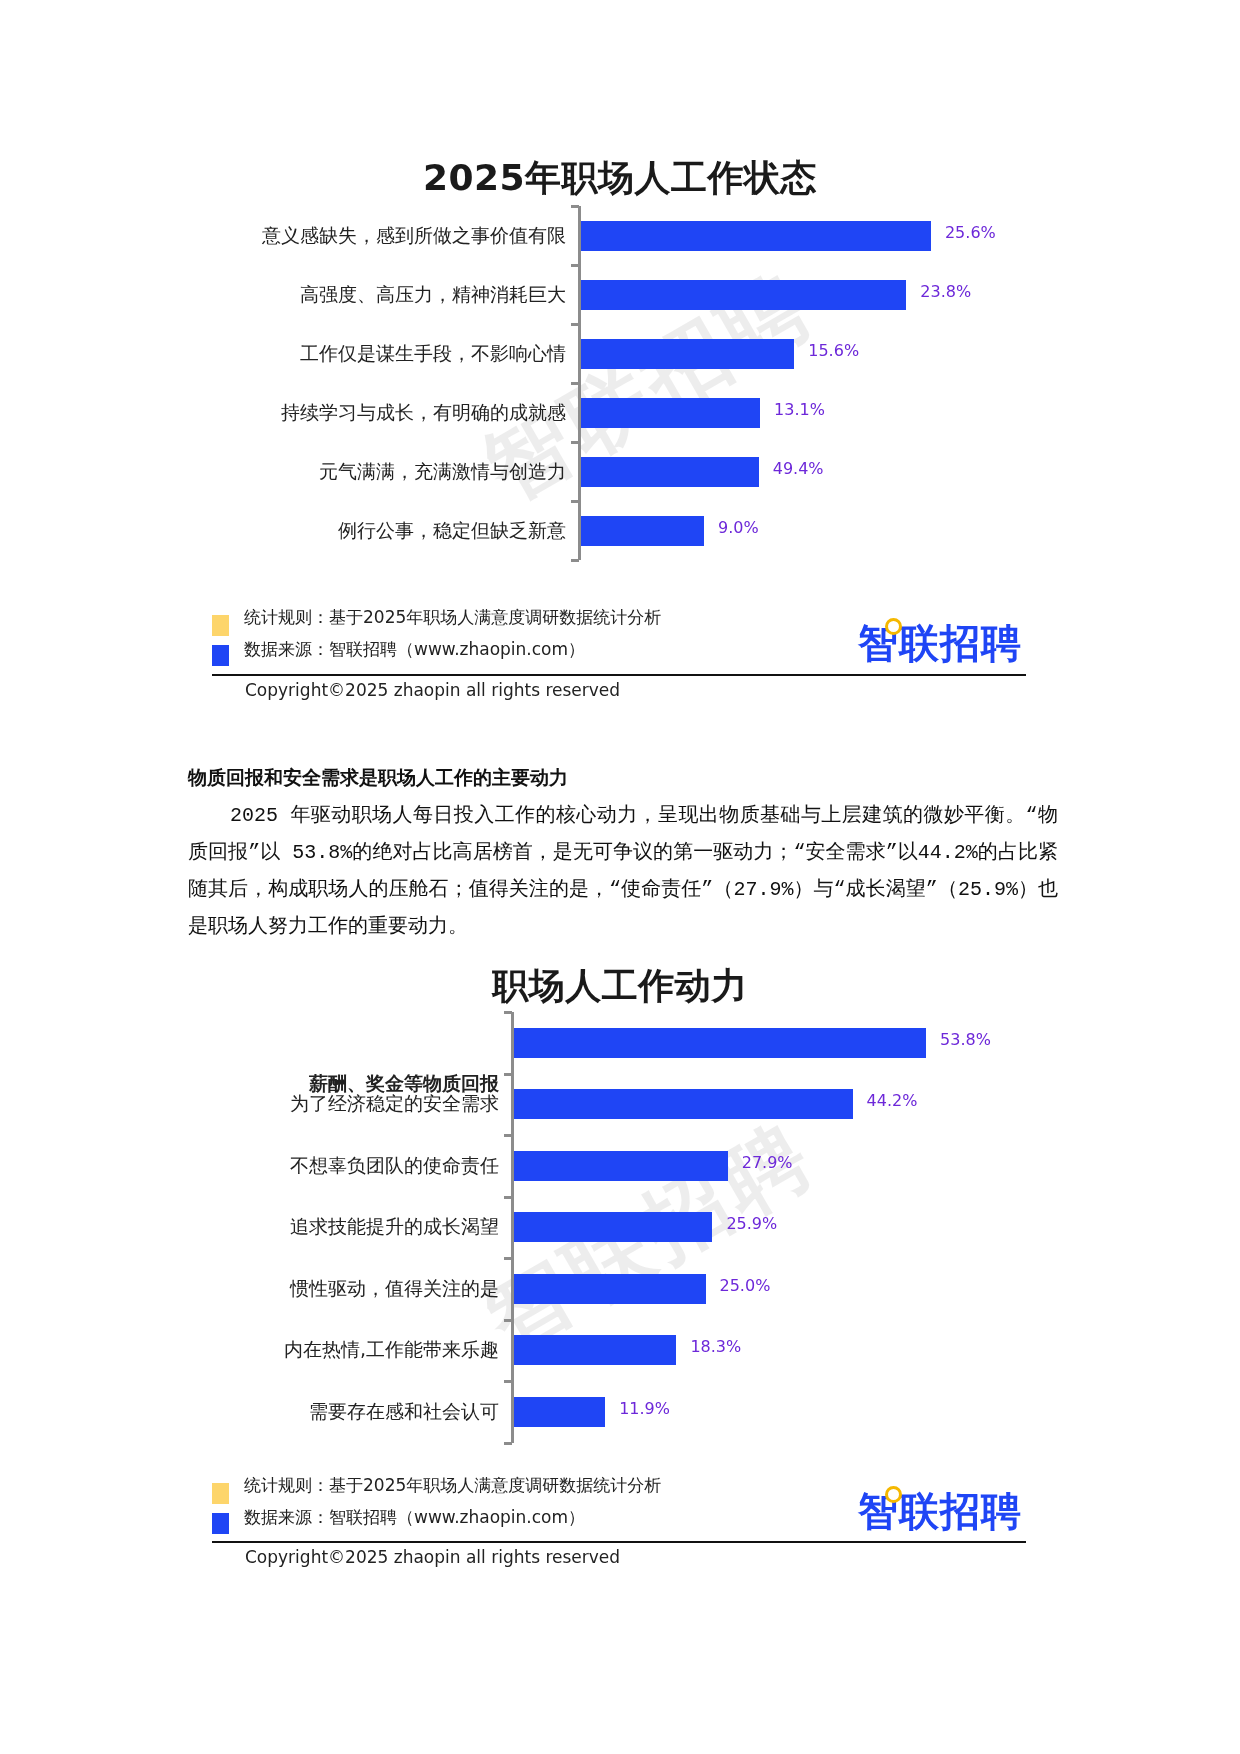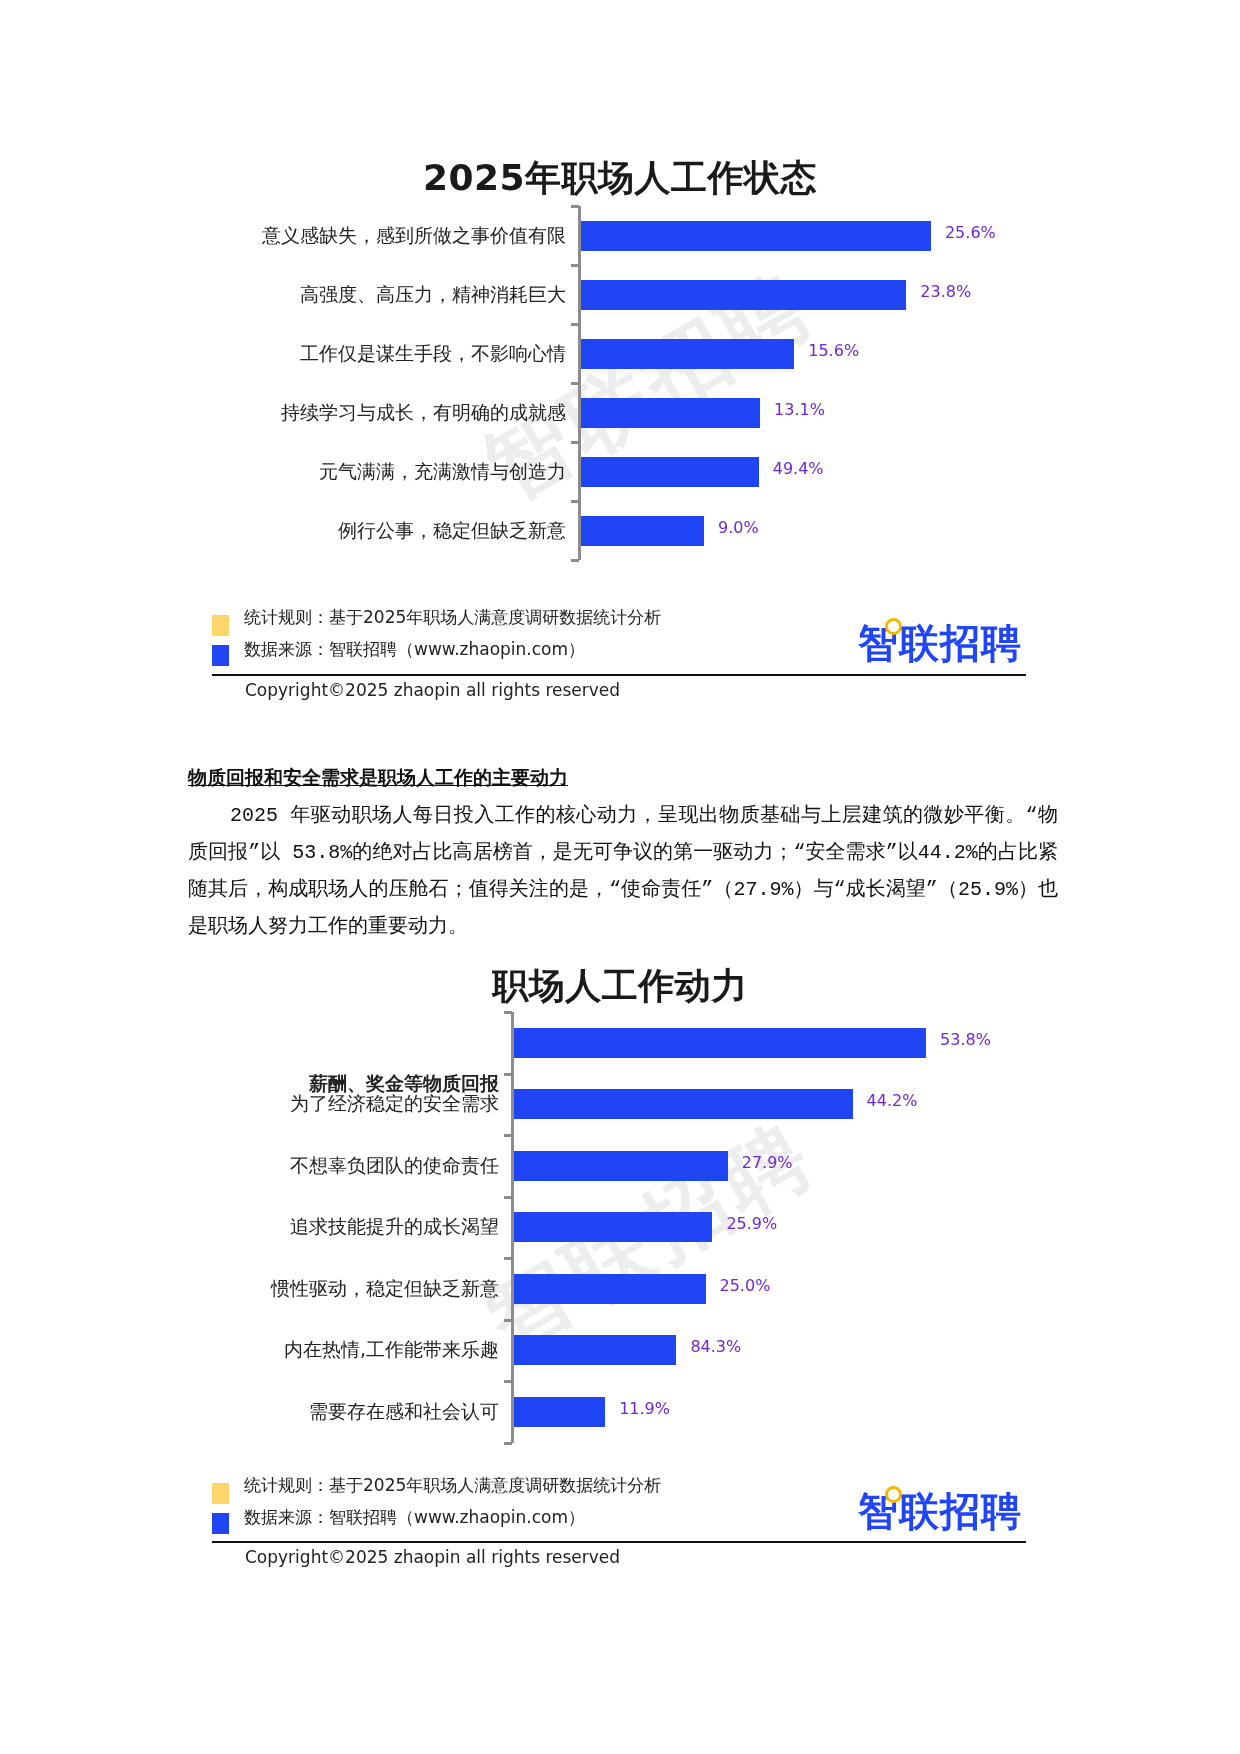--- a/index.html
+++ b/index.html
@@ -75,21 +75,21 @@
   <div class="legend-swatch" style="left:212px; top:645px; background:#1f45f5;"></div>
   <div class="legend-text" style="left:244px; top:638px;">数据来源：智联招聘（www.zhaopin.com）</div>
   <div>
     <div class="brand" style="left:858px; top:616px;">智联招聘</div>
     <div class="brand-dot" style="left:885px; top:618px;"></div>
   </div>
   <div class="rule" style="left:212px; top:674px; width:814px;"></div>
   <div class="copyright" style="left:245px; top:680px;">Copyright©2025 zhaopin all rights reserved</div>
 </div>
 
-<div class="section-heading" style="top:765px;text-decoration:underline;">物质回报和安全需求是职场人工作的主要动力</div>
+<div class="section-heading" style="top:765px;">物质回报和安全需求是职场人工作的主要动力</div>
 <div class="para" style="top:797px; text-indent:42px;">2025 年驱动职场人每日投入工作的核心动力，呈现出物质基础与上层建筑的微妙平衡。“物质回报”以 53.8%的绝对占比高居榜首，是无可争议的第一驱动力；“安全需求”以44.2%的占比紧随其后，构成职场人的压舱石；值得关注的是，“使命责任”（27.9%）与“成长渴望”（25.9%）也是职场人努力工作的重要动力。</div>
 
 <div>
   <div class="chart-title" style="top:962px;">职场人工作动力</div>
   <div class="watermark" style="left:470px; top:1180px;">智联招聘</div>
   <div id="c2">
       <div class="axis" style="left: 511px; top: 1012px; height: 430.5px;"></div>
       <div class="tick" style="left: 504px; top: 1011px;"></div>
       <div class="tick" style="left: 504px; top: 1072.5px;"></div>
       <div class="tick" style="left: 504px; top: 1134px;"></div>
@@ -112,28 +112,28 @@
         <div class="row-label" style="right: 741px; top: 1152.75px;">不想辜负团队的使命责任</div>
         <div class="bar" style="left: 514px; top: 1150.75px; width: 213.714px; height: 30px; background: rgb(31, 69, 245);"></div>
         <div class="val" style="left: 741.714px; top: 1152.75px;">27.9%</div>
       </div>
       <div>
         <div class="row-label" style="right: 741px; top: 1214.25px;">追求技能提升的成长渴望</div>
         <div class="bar" style="left: 514px; top: 1212.25px; width: 198.394px; height: 30px; background: rgb(31, 69, 245);"></div>
         <div class="val" style="left: 726.394px; top: 1214.25px;">25.9%</div>
       </div>
       <div>
-        <div class="row-label" style="right: 741px; top: 1275.75px;">惯性驱动，稳定但缺乏新意</div>
+        <div class="row-label" style="right: 741px; top: 1275.75px;">惯性驱动，值得关注的是</div>
         <div class="bar" style="left: 514px; top: 1273.75px; width: 191.5px; height: 30px; background: rgb(31, 69, 245);"></div>
         <div class="val" style="left: 719.5px; top: 1275.75px;">25.0%</div>
       </div>
       <div>
         <div class="row-label" style="right: 741px; top: 1337.25px;">内在热情,工作能带来乐趣</div>
         <div class="bar" style="left: 514px; top: 1335.25px; width: 162.392px; height: 30px; background: rgb(31, 69, 245);"></div>
-        <div class="val" style="left: 690.392px; top: 1337.25px;">84.3%</div>
+        <div class="val" style="left: 690.392px; top: 1337.25px;">18.3%</div>
       </div>
       <div>
         <div class="row-label" style="right: 741px; top: 1398.75px;">需要存在感和社会认可</div>
         <div class="bar" style="left: 514px; top: 1396.75px; width: 91.154px; height: 30px; background: rgb(31, 69, 245);"></div>
         <div class="val" style="left: 619.154px; top: 1398.75px;">11.9%</div>
       </div>
     </div>
 
   <div class="legend-swatch" style="left:212px; top:1483px; background:#fdd56b;"></div>
   <div class="legend-text" style="left:244px; top:1474px;">统计规则：基于2025年职场人满意度调研数据统计分析</div>

